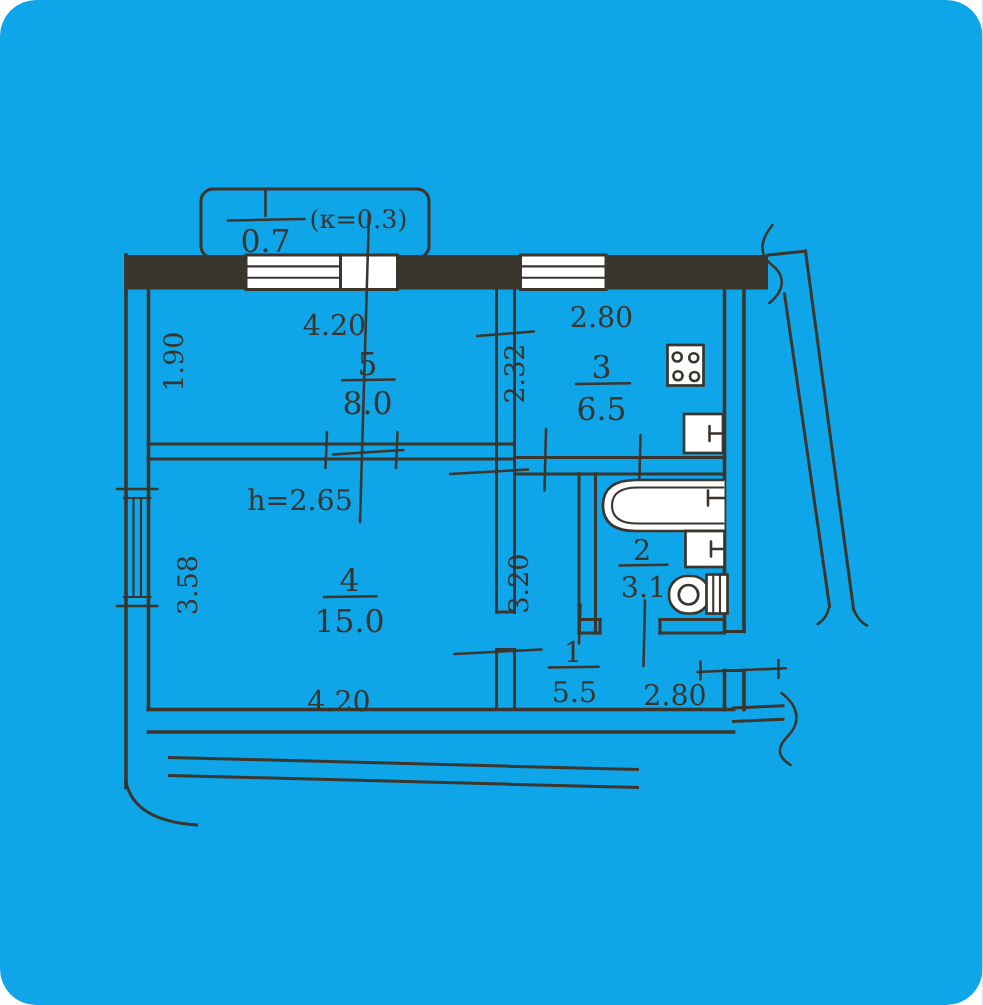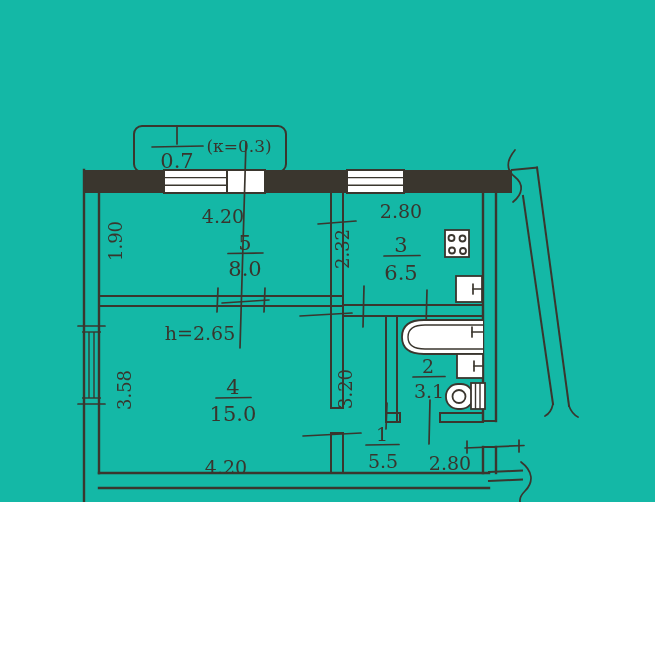--- a/index.html
+++ b/index.html
@@ -1,16 +1,16 @@
 <!DOCTYPE html>
 <html><head>
 <meta charset="utf-8">
 <style>
   html,body{margin:0;padding:0;background:#ffffff;}
-  .page{position:relative;width:655px;height:502px;background:#14b8a6;overflow:hidden;}
+  .page{position:relative;width:655px;height:670px;background:#0ea5e9;overflow:hidden;border-radius:24px;}
   svg{position:absolute;left:0;top:0;filter:blur(0.25px);}
   svg text{font-family:"DejaVu Serif","Liberation Serif",serif;fill:#39352d;}
   .t-lg{font-size:21px;}
   .t-md{font-size:19px;}
   .t-rot{font-size:18px;}
   .t-coef{font-size:17px;}
   .wall{stroke:#3a362e;stroke-width:2.4;fill:none;stroke-linecap:square;}
   .wall-thin{stroke:#3a362e;stroke-width:2;fill:none;stroke-linecap:square;}
   .tick{stroke:#3a362e;stroke-width:1.7;fill:none;stroke-linecap:round;}
   .fixture{stroke:#3a362e;stroke-width:1.8;fill:#ffffff;}

